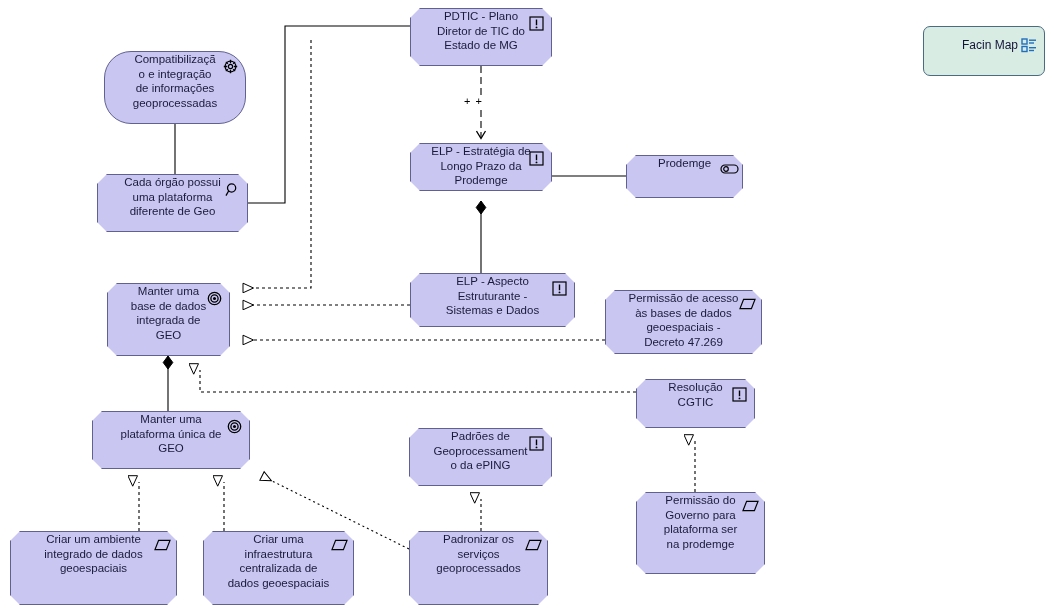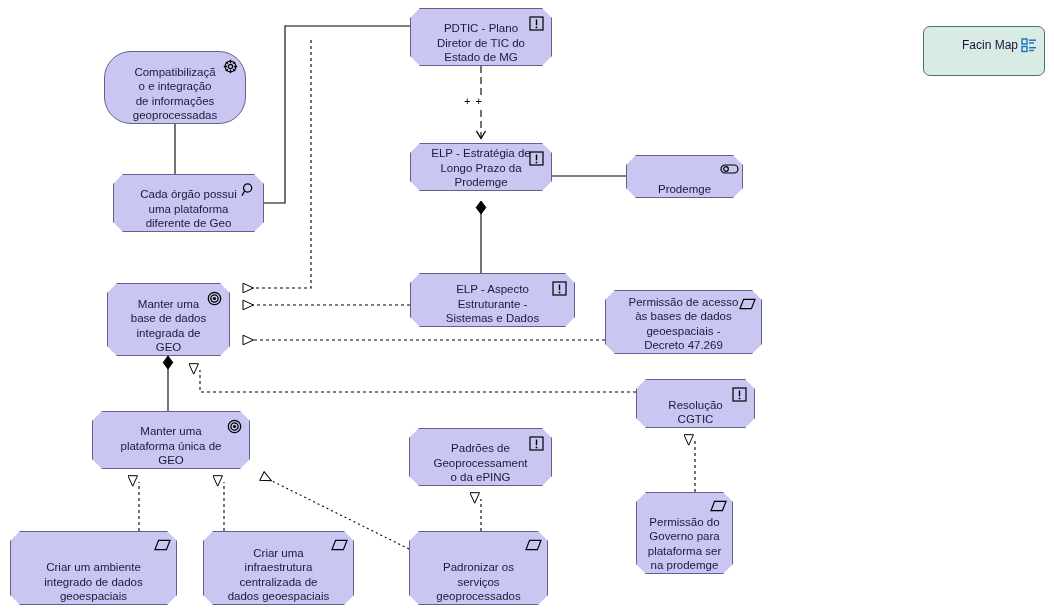--- a/index.html
+++ b/index.html
@@ -19,21 +19,21 @@
   .node{
     position:absolute;
     box-sizing:border-box;
     background:#c9c6f2;
     border:1px solid #61618f;
     color:#1a1a3a;
     font-size:11.5px;
     line-height:14.6px;
     text-align:center;
     display:flex;
-    align-items:flex-end;
+    align-items:flex-start;
     justify-content:center;
     
     clip-path:polygon(10px 0, calc(100% - 10px) 0, 100% 10px, 100% calc(100% - 10px),
                       calc(100% - 10px) 100%, 10px 100%, 0 calc(100% - 10px), 0 10px);
     z-index:5;
   }
   .node .label{
     display:block;
     padding:0 6px;
     width:100%;
@@ -161,21 +161,21 @@
             <line x1="7.5" y1="10.8" x2="7.5" y2="14.2" stroke="#000" stroke-width="1.3"></line>
             <line x1="0.8" y1="7.5" x2="4.2" y2="7.5" stroke="#000" stroke-width="1.3"></line>
             <line x1="10.8" y1="7.5" x2="14.2" y2="7.5" stroke="#000" stroke-width="1.3"></line>
             <line x1="2.8" y1="2.8" x2="4.9" y2="4.9" stroke="#000" stroke-width="1.1"></line>
             <line x1="10.1" y1="10.1" x2="12.2" y2="12.2" stroke="#000" stroke-width="1.1"></line>
             <line x1="12.2" y1="2.8" x2="10.1" y2="4.9" stroke="#000" stroke-width="1.1"></line>
             <line x1="4.9" y1="10.1" x2="2.8" y2="12.2" stroke="#000" stroke-width="1.1"></line>
           </svg>
         </span>
       </div>
-      <div class="node" style="left: 113px; top: 174px; width: 151px; height: 58px;">
+      <div class="node" style="left: 97px; top: 174px; width: 151px; height: 58px;">
         <span class="label">Cada órgão possui
 uma plataforma
 diferente de Geo</span>
         <span class="ico">
           <svg viewBox="0 0 15 15" width="15" height="15">
             <circle cx="6.6" cy="6" r="4.1" fill="none" stroke="#000" stroke-width="1.3"></circle>
             <line x1="3.6" y1="9" x2="1" y2="13.6" stroke="#000" stroke-width="1.3"></line>
           </svg>
         </span>
       </div>
@@ -264,21 +264,21 @@
 Geoprocessament
 o da ePING</span>
         <span class="ico">
           <svg viewBox="0 0 15 15" width="15" height="15">
             <rect x="1" y="1" width="13" height="13" fill="none" stroke="#000" stroke-width="1.2"></rect>
             <line x1="7.5" y1="3.4" x2="7.5" y2="9.2" stroke="#000" stroke-width="1.4"></line>
             <circle cx="7.5" cy="11.4" r="0.95" fill="#000"></circle>
           </svg>
         </span>
       </div>
-      <div class="node" style="left: 636px; top: 492px; width: 97px; height: 82px;">
+      <div class="node" style="left: 636px; top: 492px; width: 129px; height: 82px;">
         <span class="label">Permissão do
 Governo para
 plataforma ser
 na prodemge</span>
         <span class="ico">
           <svg viewBox="0 0 17 12" width="17" height="12">
             <path d="M4.6,1.4 L16,1.4 L12.4,10.6 L1,10.6 Z" fill="none" stroke="#000" stroke-width="1.2"></path>
           </svg>
         </span>
       </div>

